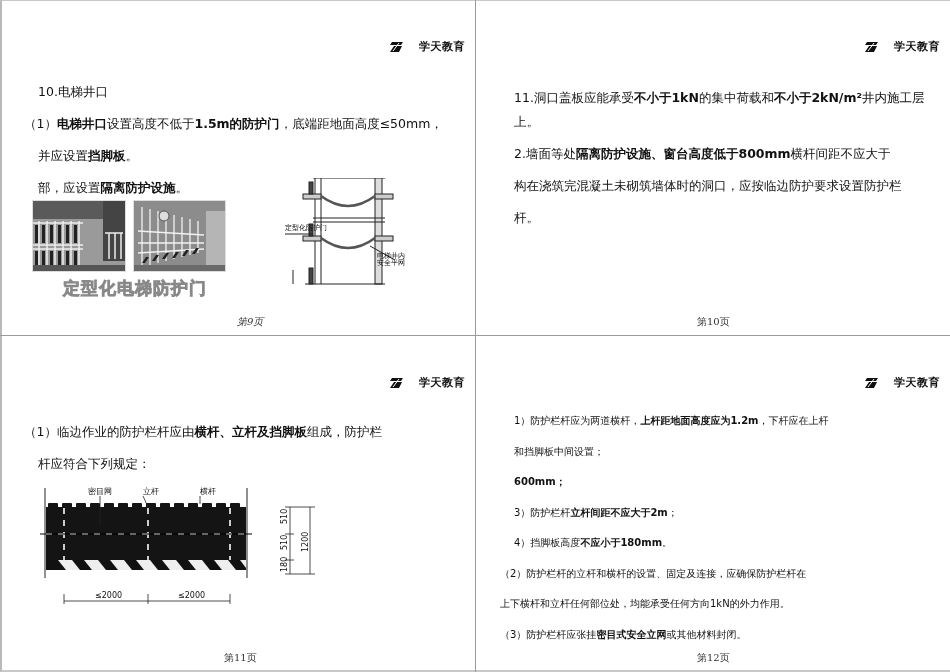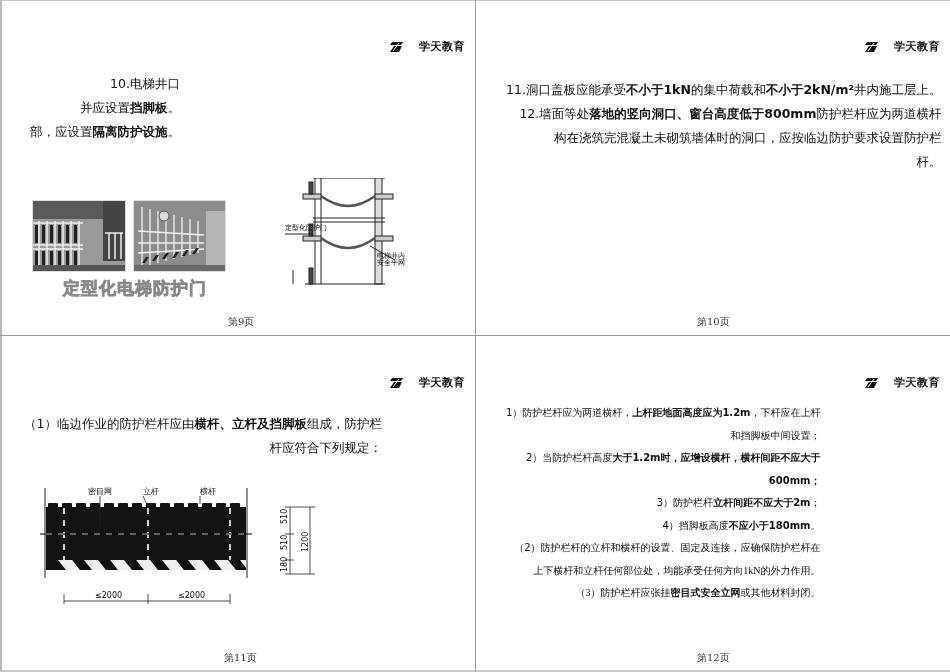--- a/index.html
+++ b/index.html
@@ -6,21 +6,21 @@
   body { width:950px; height:672px; background:#ffffff; position:relative; overflow:hidden;
          font-family:"DejaVu Sans","Liberation Sans",sans-serif; color:#111; }
   .grid { position:absolute; left:0; top:0; width:950px; height:672px; box-sizing:border-box;
           border-left:2px solid #b9b9b9; border-top:1px solid #c8c8c8; border-bottom:2px solid #c8c8c8; }
   .vline { position:absolute; left:475px; top:0; width:1px; height:672px; background:#9a9a9a; }
   .hline { position:absolute; left:0; top:335px; width:950px; height:1px; background:#9a9a9a; }
   .page { position:absolute; width:475px; height:336px; }
   .logo { position:absolute; right:10px; top:39px; font-size:11px; font-weight:bold; color:#111; display:flex; align-items:center; gap:16px; letter-spacing:0.5px; }
   .logo svg { display:block; }
   .content { position:absolute; left:30px; font-size:12.5px; line-height:24px; color:#111; }
-  .content p { margin:0;text-align:right; }
+  .content p { margin:8px; }
   b { font-weight:bold; }
   .footer { position:absolute; top:315px; font-family:"DejaVu Serif","Liberation Serif",serif; font-size:10px; color:#333; }
   .photo { position:absolute; background:#7a7a7a; overflow:hidden; border:1px solid #ddd; }
   .caption { position:absolute; font-size:17px; font-weight:bold; color:#e8e8e8; -webkit-text-stroke:0.8px #888; letter-spacing:1px; }
   .small-label { font-size:7px; fill:#111; font-family:"DejaVu Sans",sans-serif; }
 </style>
 </head>
 <body>
 
 <div class="grid"></div>
@@ -30,20 +30,23 @@
 <div class="page" style="left:0;top:0;">
   <div class="logo">
     <svg width="13" height="10" viewBox="0 0 13 10">
         <path d="M2 0h11L11 3H0z M4 4h8l-3 6H0z" fill="#111"></path>
         <path d="M3 9L9 1" stroke="#fff" stroke-width="1"></path>
       </svg>
     <span>学天教育</span>
   </div>
   <div class="content" style="top:72px;">
     <p>10.电梯井口</p>
+    <p style="margin-left:-6px;">
+      <span>（1）</span><b>电梯井口</b><span>设置高度不低于</span><b>1.5m的防护门</b><span>，底端距地面高度≤50mm，</span>
+    </p>
     <p><span>并应设置</span><b>挡脚板</b><span>。</span></p>
     <p><span>部，应设置</span><b>隔离防护设施</b><span>。</span></p>
   </div>
 
   <div class="photo" style="left:32px;top:200px;width:92px;height:70px;">
     <svg width="92" height="70" viewBox="0 0 92 70">
       <rect width="92" height="70" fill="#9a9a9a"></rect>
       <rect x="0" y="0" width="92" height="18" fill="#5a5a5a"></rect>
       <rect x="70" y="0" width="22" height="60" fill="#444"></rect>
       <g stroke="#eee" stroke-width="1.5">
@@ -129,34 +132,34 @@
         <rect x="24" y="90" width="4" height="16" fill="#444"></rect>
       <line x1="0" y1="56" x2="28" y2="56"></line>
       <line x1="85" y1="68" x2="110" y2="82"></line>
       <line x1="8" y1="92" x2="8" y2="106"></line>
     </g>
     <text class="small-label" x="0" y="52" font-size="4">定型化防护门</text>
     <text class="small-label" x="92" y="80" font-size="4">电梯井内设置</text>
     <text class="small-label" x="92" y="87" font-size="4">安全平网(≤10)</text>
   </svg>
 
-  <div class="footer" style="left:228px;">第9页</div>
+  <div class="footer" style="left:237px;font-style:italic;">第9页</div>
 </div>
 
 <div class="page" style="left:475px;top:0;">
   <div class="logo">
     <svg width="13" height="10" viewBox="0 0 13 10">
         <path d="M2 0h11L11 3H0z M4 4h8l-3 6H0z" fill="#111"></path>
         <path d="M3 9L9 1" stroke="#fff" stroke-width="1"></path>
       </svg>
     <span>学天教育</span>
   </div>
   <div class="content" style="top:78px;left:31px;">
     <p><span>11.洞口盖板应能承受</span><b>不小于1kN</b><span>的集中荷载和</span><b>不小于2kN/m²</b><span>井内施工层上。</span></p>
-    <p><span>12.墙面等处</span><b>落地的竖向洞口、窗台高度低于800mm</b><span>防护栏杆应为两道横杆</span></p>
+    <p><span>2.墙面等处</span><b>隔离防护设施、窗台高度低于800mm</b><span>横杆间距不应大于</span></p>
     <p>构在浇筑完混凝土未砌筑墙体时的洞口，应按临边防护要求设置防护栏</p>
     <p>杆。</p>
   </div>
   <div class="footer" style="left:222px;">第10页</div>
 </div>
 
 <div class="page" style="left:0;top:336px;">
   <div class="logo">
     <svg width="13" height="10" viewBox="0 0 13 10">
         <path d="M2 0h11L11 3H0z M4 4h8l-3 6H0z" fill="#111"></path>
@@ -249,22 +252,21 @@
   <div class="logo">
     <svg width="13" height="10" viewBox="0 0 13 10">
         <path d="M2 0h11L11 3H0z M4 4h8l-3 6H0z" fill="#111"></path>
         <path d="M3 9L9 1" stroke="#fff" stroke-width="1"></path>
       </svg>
     <span>学天教育</span>
   </div>
   <div class="content" style="top:66px;left:31px;font-size:10px;line-height:22.5px;">
     <p><span>1）防护栏杆应为两道横杆，</span><b>上杆距地面高度应为1.2m</b><span>，下杆应在上杆</span></p>
     <p>和挡脚板中间设置；</p>
-    <p><span>2）当防护栏杆高度</span><b>大于1.2m时，应增设横杆，横杆间距不应大于</b></p>
     <p><b>600mm；</b></p>
     <p><span>3）防护栏杆</span><b>立杆间距不应大于2m</b><span>；</span></p>
     <p><span>4）挡脚板高度</span><b>不应小于180mm</b><span>。</span></p>
     <p style="margin-left:-6px;">（2）防护栏杆的立杆和横杆的设置、固定及连接，应确保防护栏杆在</p>
-    <p style="margin-left:-6px;font-family:Liberation Serif, serif;">上下横杆和立杆任何部位处，均能承受任何方向1kN的外力作用。</p>
-    <p style="margin-left:-6px;font-family:Liberation Serif, serif;"><span>（3）防护栏杆应张挂</span><b>密目式安全立网</b><span>或其他材料封闭。</span></p>
+    <p style="margin-left:-6px;">上下横杆和立杆任何部位处，均能承受任何方向1kN的外力作用。</p>
+    <p style="margin-left:-6px;"><span>（3）防护栏杆应张挂</span><b>密目式安全立网</b><span>或其他材料封闭。</span></p>
   </div>
   <div class="footer" style="left:222px;">第12页</div>
 </div>
 
 </body></html>

